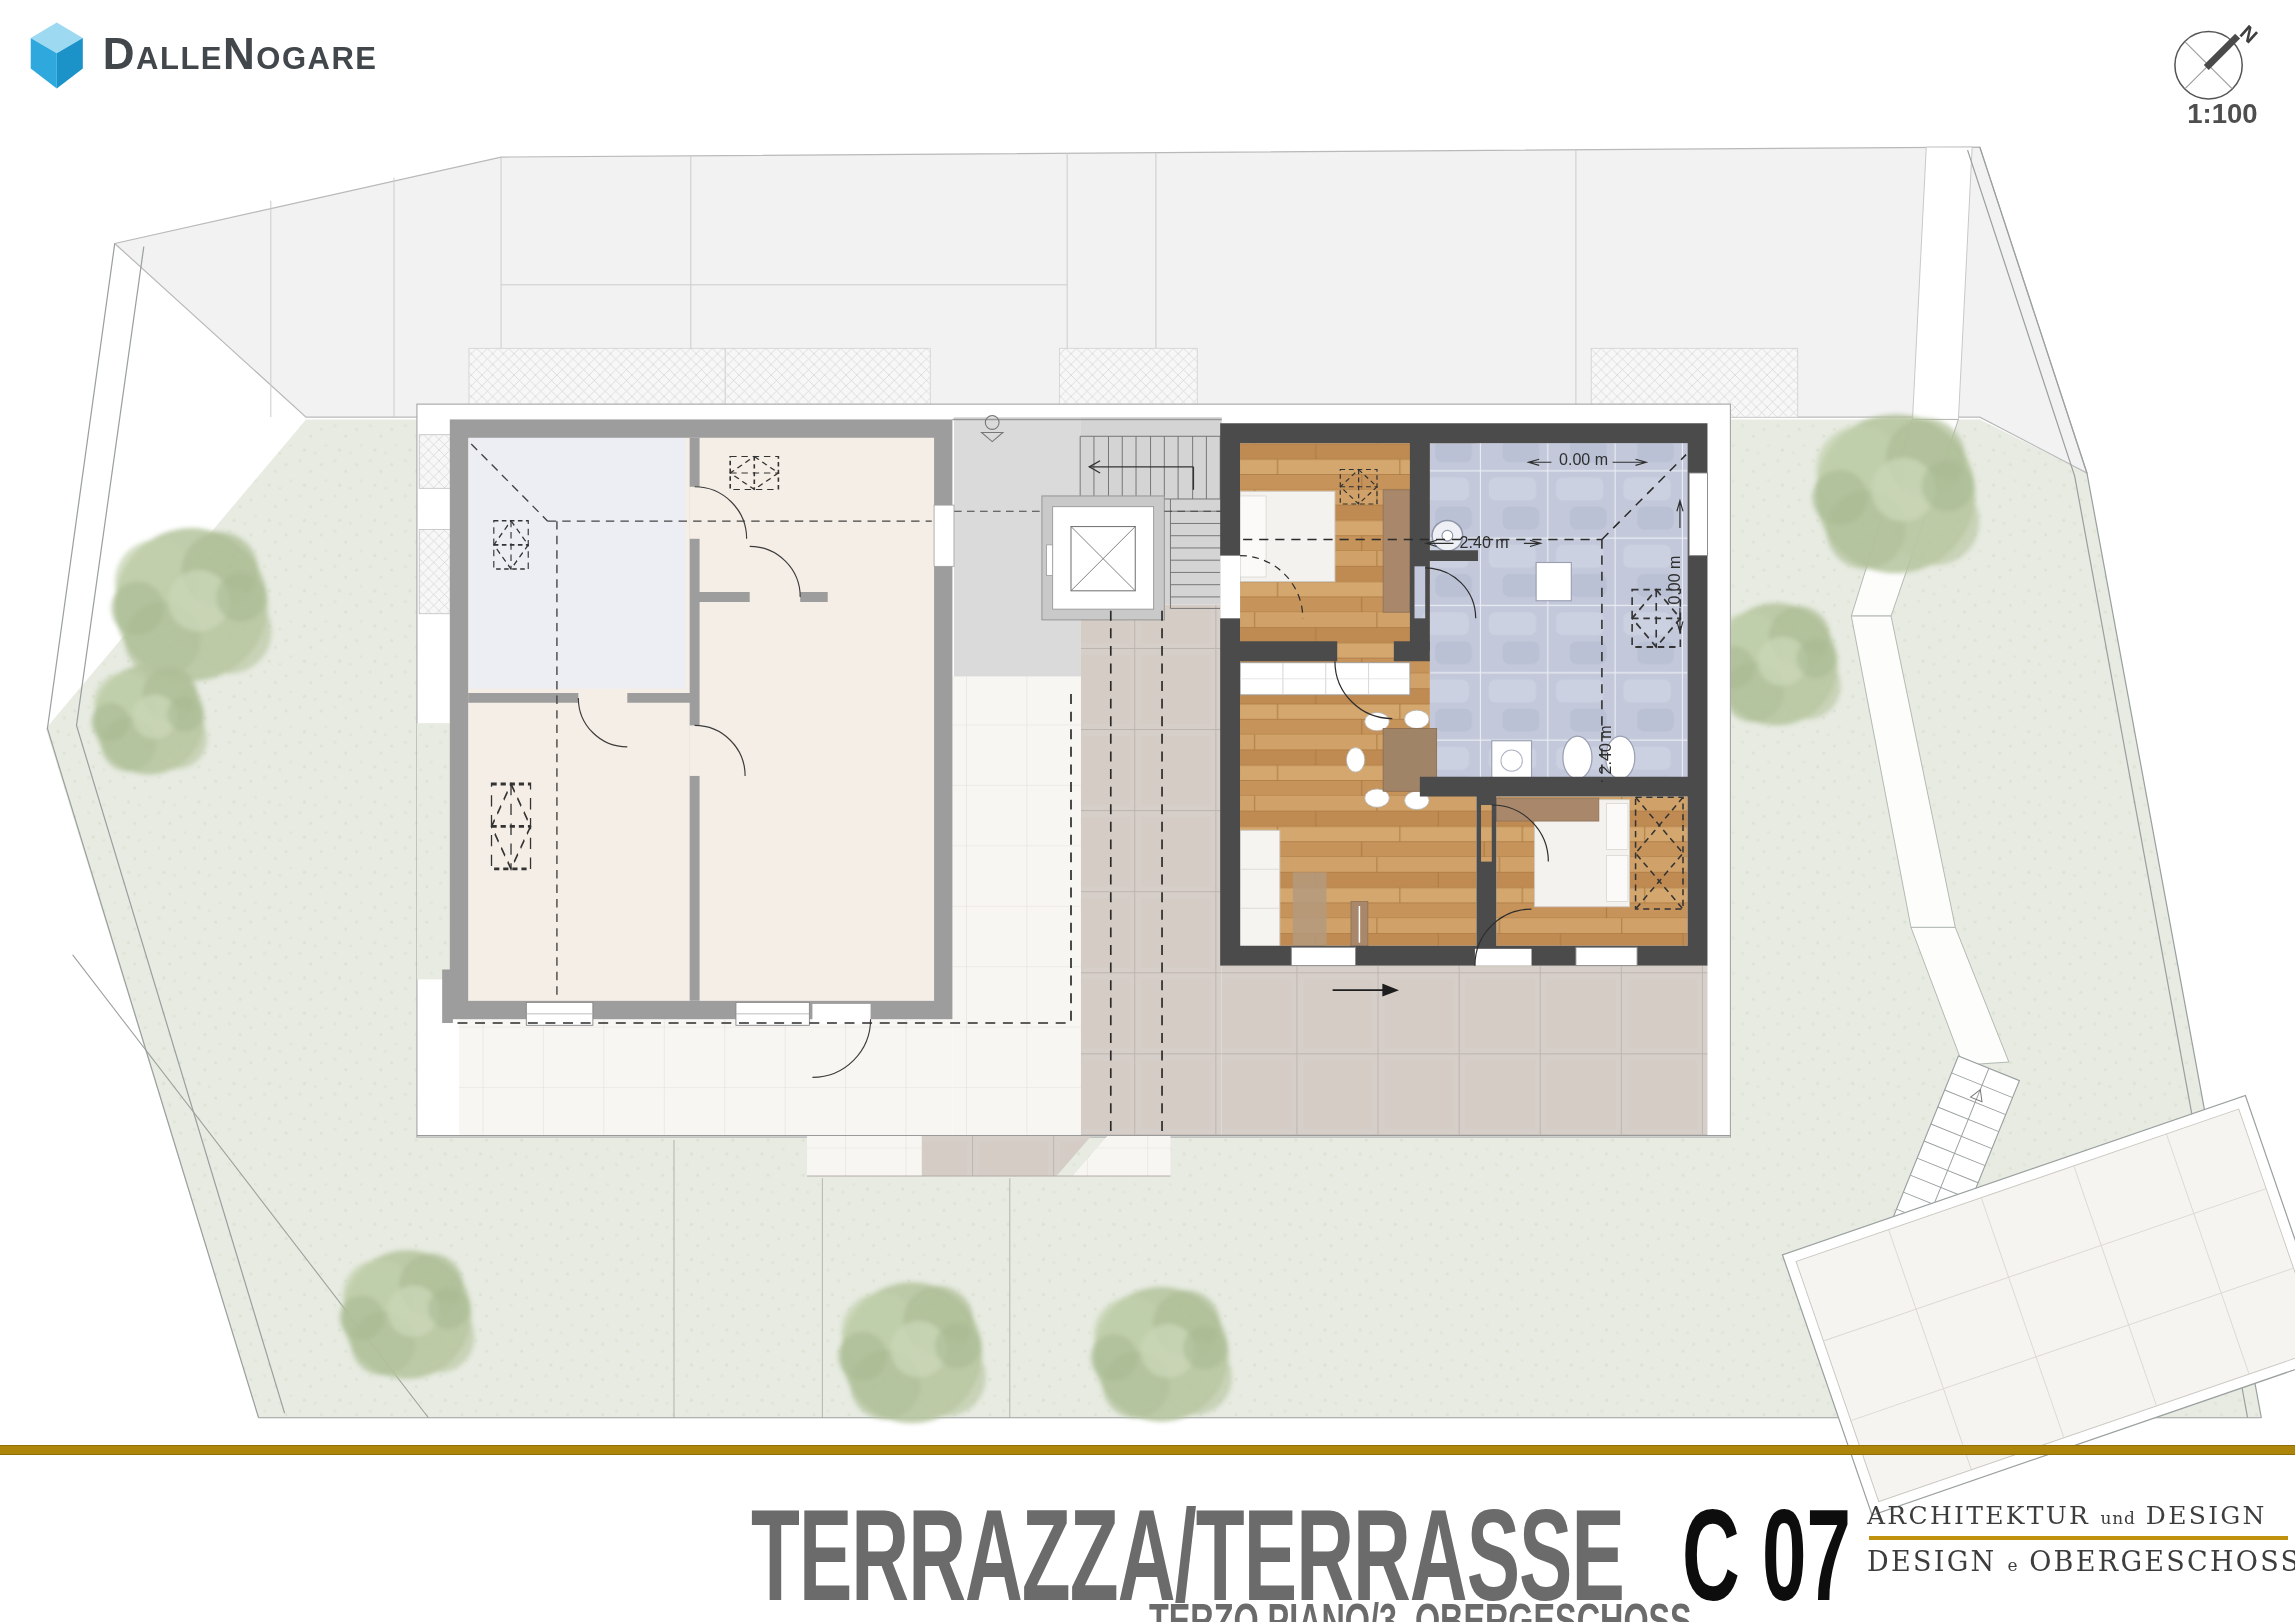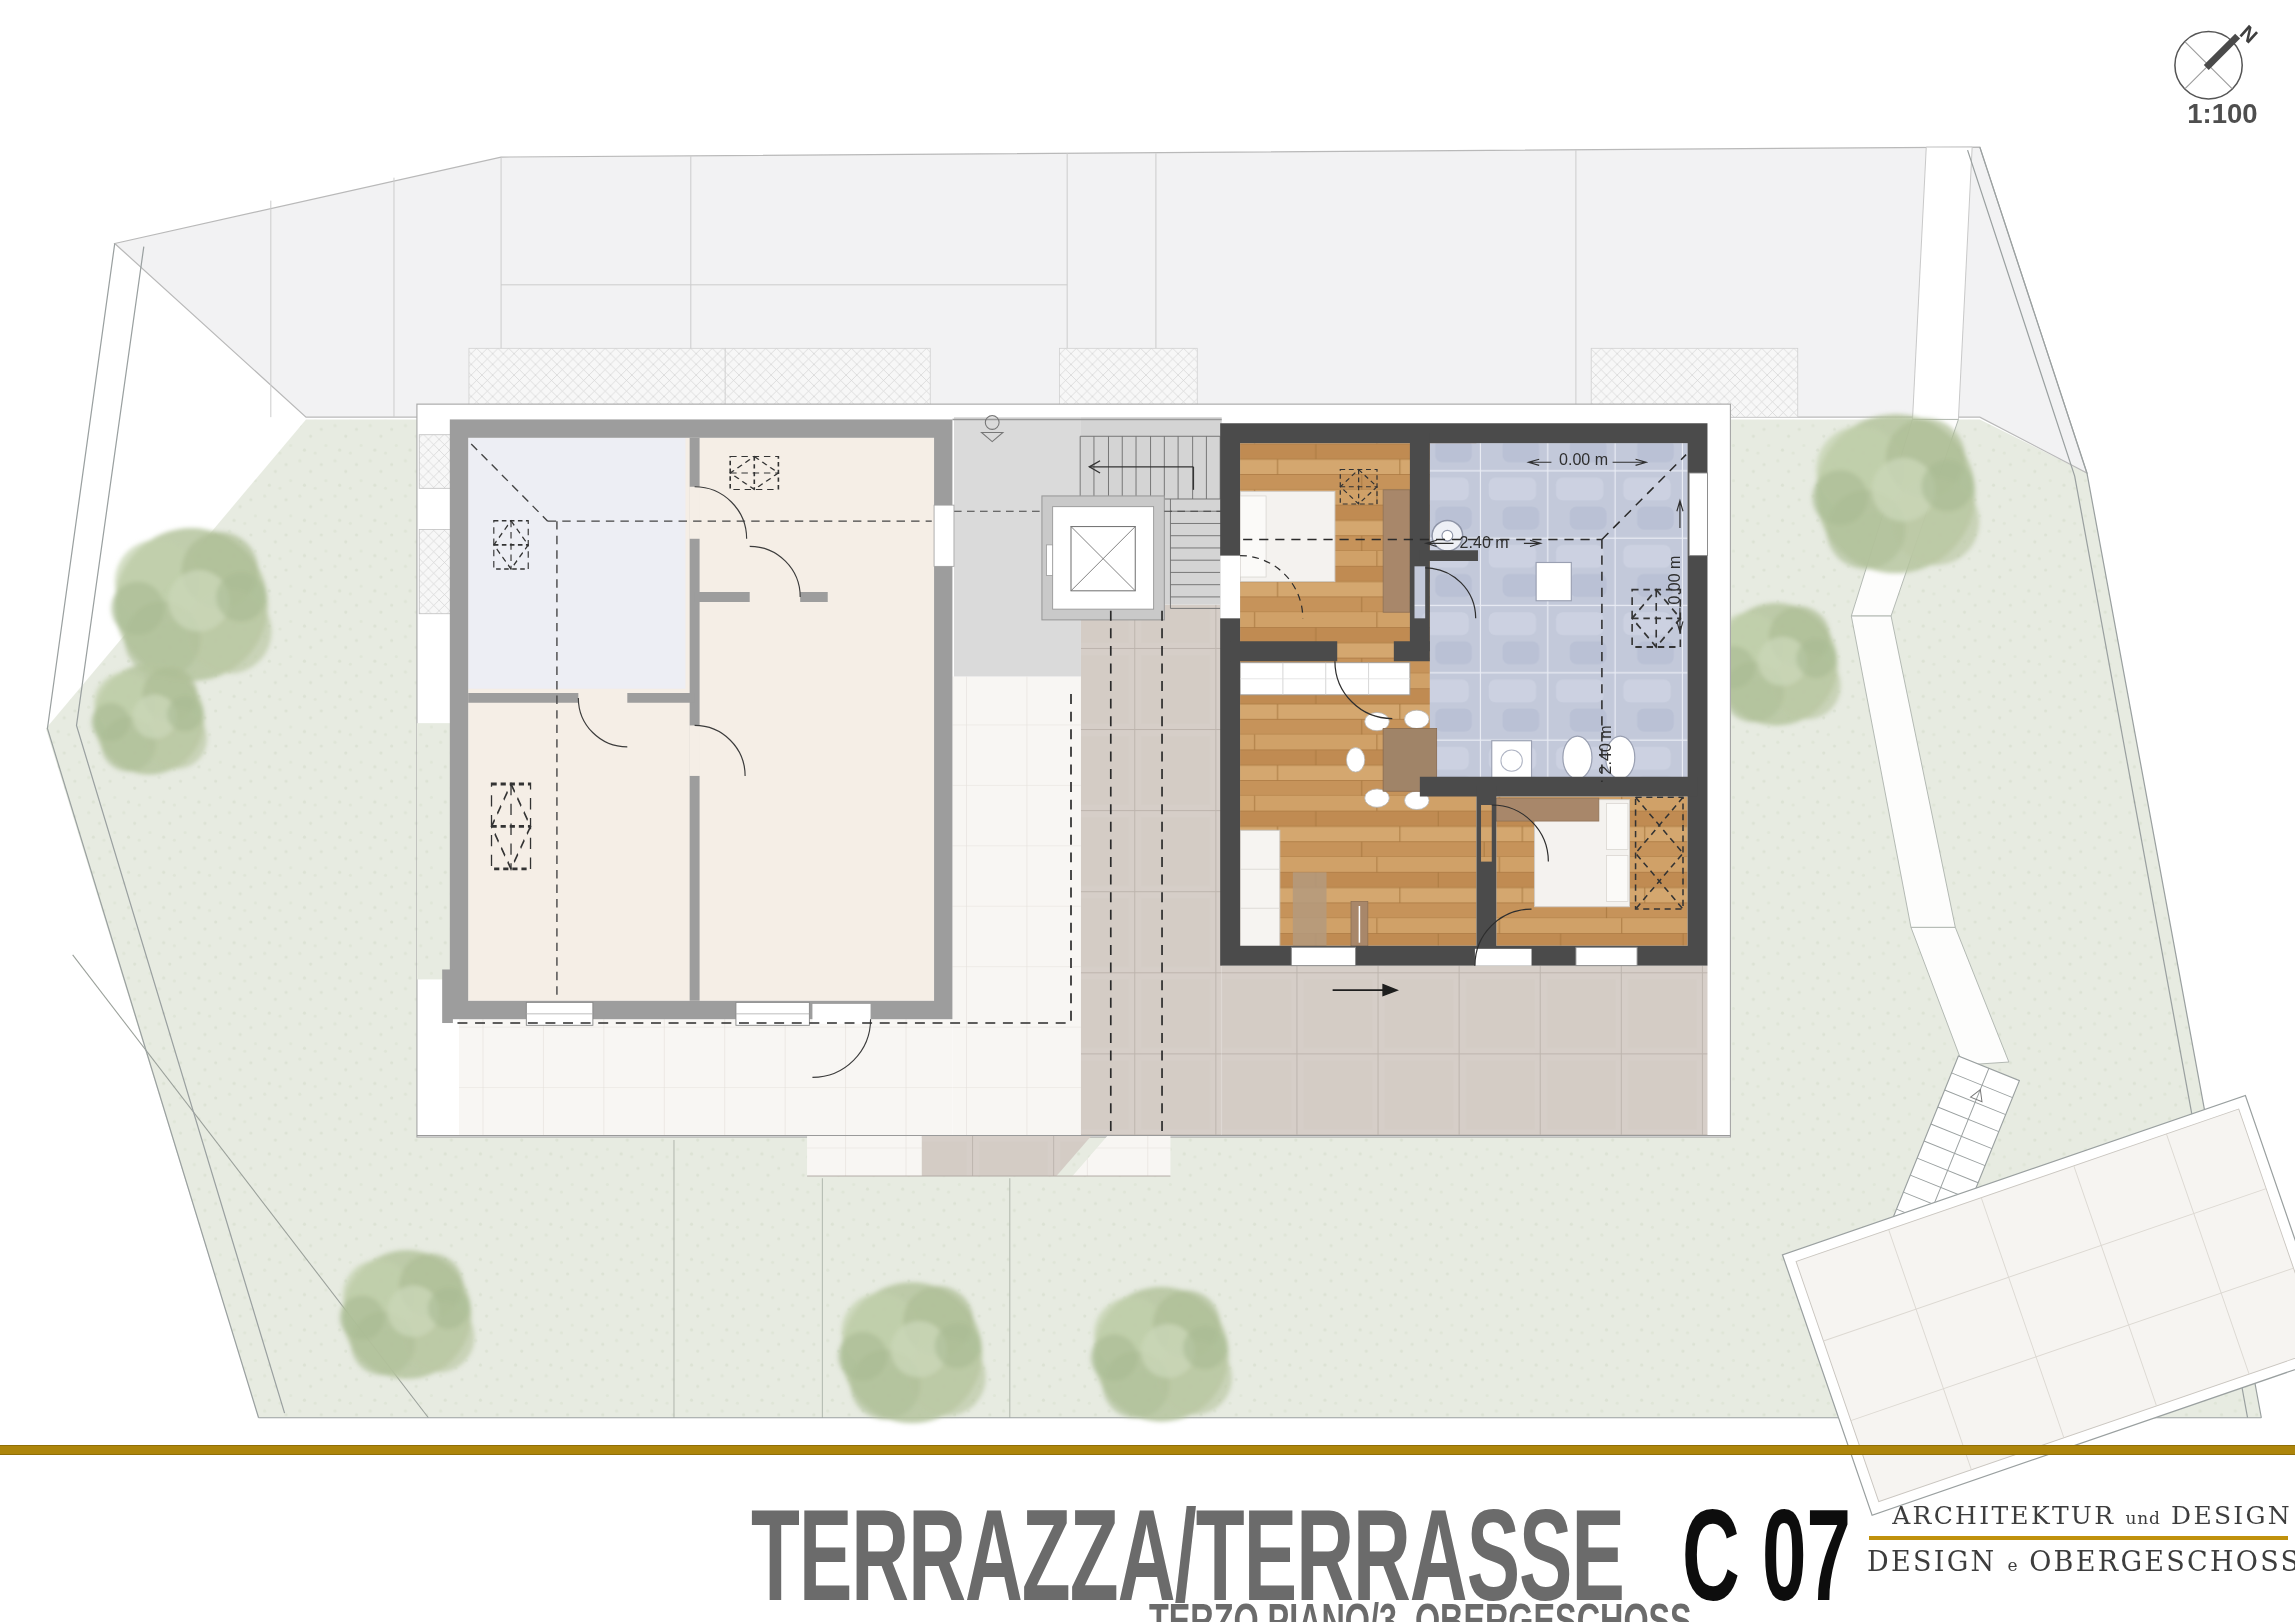--- a/index.html
+++ b/index.html
@@ -13,21 +13,21 @@
   
   #scale-label{left:2173px;top:98px;width:99px;text-align:center;font-size:27.5px;color:#4e4e4e;font-weight:bold;}
   
   .cond{transform-origin:left top;white-space:nowrap;line-height:1;font-weight:700;}
   #main-title{left:751px;top:1491px;font-size:129px;color:#6b6b6b;transform:scaleX(.62);letter-spacing:-1.5px;}
   #unit-code{left:1682px;top:1491px;font-size:129px;color:#0d0d0d;transform:scaleX(.62);}
   #sub-title{left:1149px;top:1596px;font-size:49px;color:#6b6b6b;transform:scaleX(.66);letter-spacing:0px;}
   #gold-bar{left:0;top:1445px;width:2295px;height:8.4px;background:#ad850b;
             border-top:1.5px solid #8f6e06;border-bottom:1.5px solid #8f6e06;}
   
-  .arch-line{left:1867px;width:425px;text-align:right;font-family:"DejaVu Serif",serif;
+  .arch-line{left:1867px;width:425px;text-align:left;font-family:"DejaVu Serif",serif;
              color:#3d3d3d;letter-spacing:2.3px;white-space:nowrap;}
   #arch1{top:1501px;font-size:25px;}
   #arch2{top:1546px;font-size:27px;}
   .arch-small{font-size:17px;letter-spacing:0.8px;}
   #arch-rule{left:1869px;top:1536px;width:419px;height:3.8px;background:#c0910c;}
 </style>
 </head>
 <body>
 
 <div id="page">
@@ -431,20 +431,28 @@
 
   <g transform="translate(2822,15)">
     <circle cx="65" cy="70" r="44" fill="none" stroke="#555" stroke-width="2"></circle>
     <line x1="34" y1="101" x2="96" y2="39" stroke="#9a9a9a" stroke-width="1.4"></line>
     <line x1="34" y1="39" x2="96" y2="101" stroke="#9a9a9a" stroke-width="1.4"></line>
     <line x1="62" y1="73" x2="103" y2="32" stroke="#4a4a4a" stroke-width="9"></line>
     <text x="104" y="30" transform="rotate(42 104 30)" font-family="Liberation Sans, sans-serif" font-size="27" font-weight="bold" fill="#3f3f3f">N</text>
   </g>
 </svg>
 
+<div id="logo" class="abs">
+  <svg width="66" height="72" viewBox="0 0 86 94">
+    <polygon points="10,26 44,6 78,26 44,46" fill="#9ed9f2"></polygon>
+    <polygon points="10,26 44,46 44,92 10,66" fill="#2fa9dd"></polygon>
+    <polygon points="78,26 44,46 44,92 78,66" fill="#1b93c8"></polygon>
+  </svg>
+  <div id="wordmark">DalleNogare</div>
+</div>
 
 <div id="scale-label" class="abs">1:100</div>
 
 <div id="gold-bar" class="abs"></div>
 
 <div id="main-title" class="abs cond">TERRAZZA/TERRASSE</div>
 <div id="unit-code" class="abs cond">C 07</div>
 <div id="sub-title" class="abs cond">TERZO PIANO/3. OBERGESCHOSS</div>
 
 <div id="arch1" class="abs arch-line">

